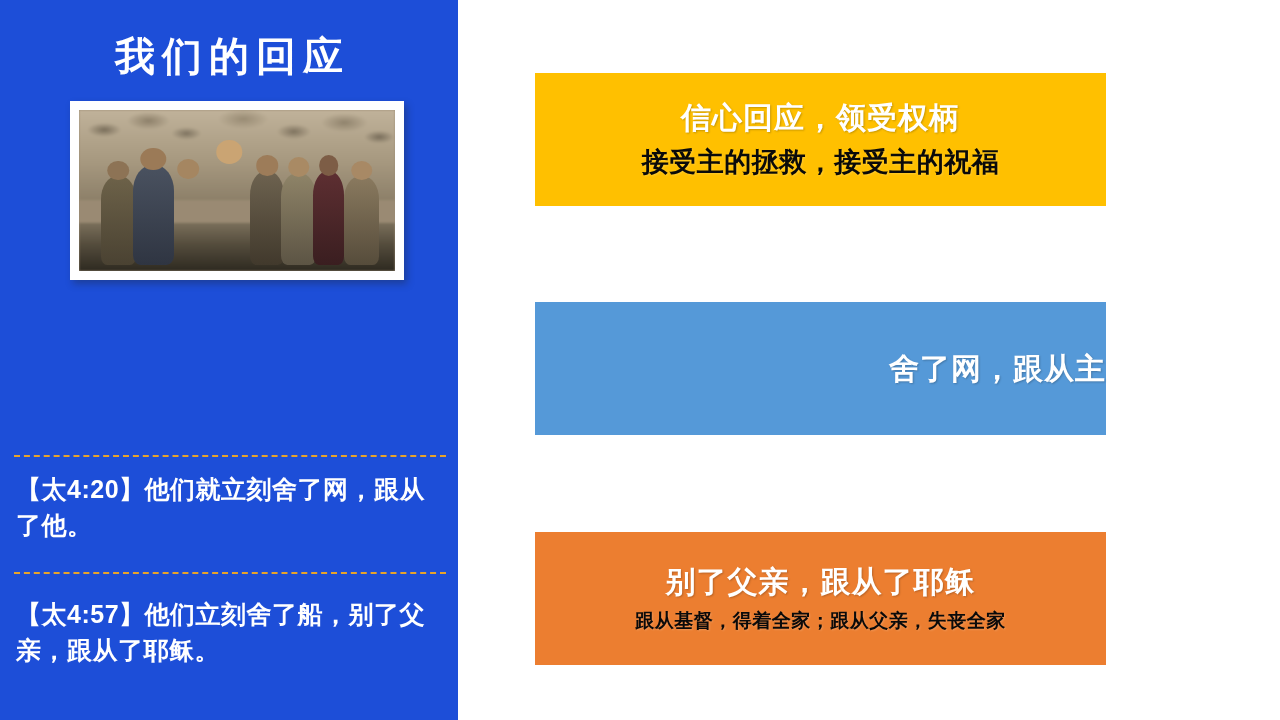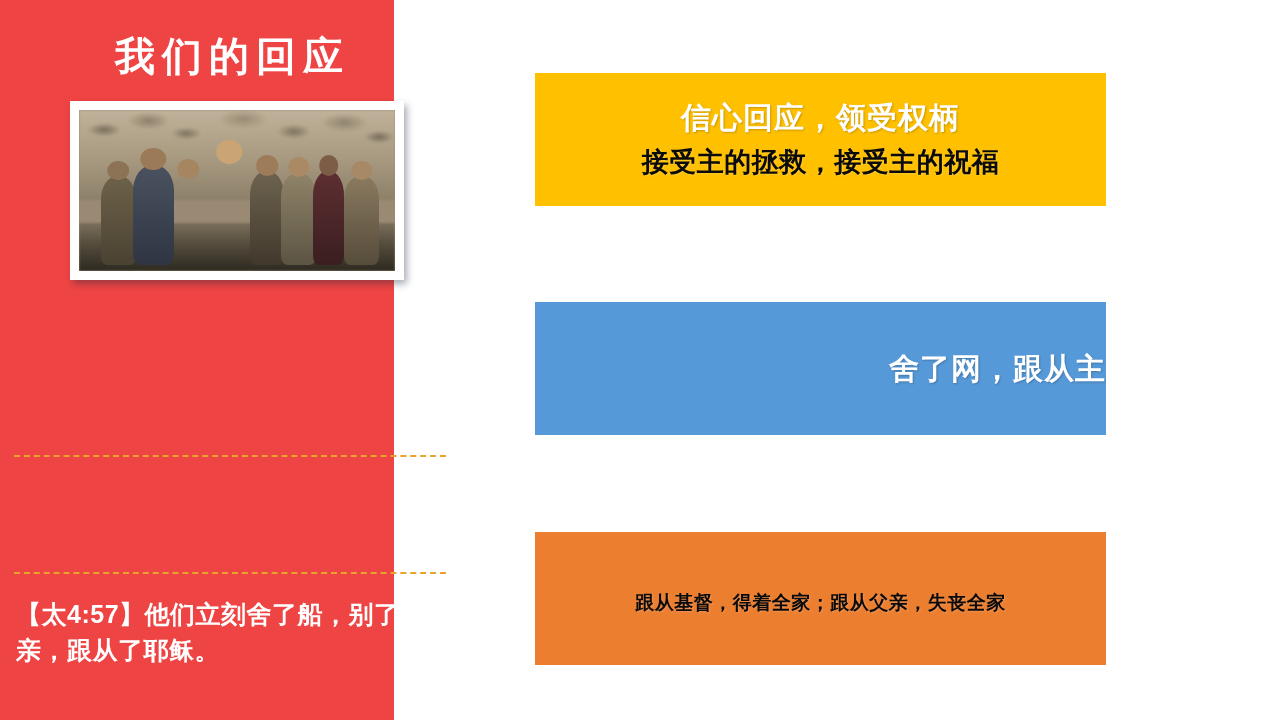--- a/index.html
+++ b/index.html
@@ -20,23 +20,23 @@
     left: 0; top: 0;
     width: 1280px;
     height: 720px;
     background: #ffffff;
   }
 
   
   #left-panel {
     position: absolute;
     left: 0; top: 0;
-    width: 394px;
+    width: 458px;
     height: 720px;
-    background: #ef4444;
+    background: #1d4ed8;
   }
 
   #slide-title {
     position: absolute;
     left: 0; top: 33px;
     width: 458px;
     text-align: center;
     font-size: 40px;
     font-weight: bold;
     color: #ffffff;
@@ -210,35 +210,37 @@
           </div>
         <div class="fig" style="left:84%;width:11%;height:55%;background:linear-gradient(180deg,#8a7a5f,#564c3b);">
             <span class="head" style="background:#a88965;"></span>
           </div>
       </div>
     </div>
 
 
     <div class="divider" id="divider-1"></div>
 
+    <div class="scripture" id="scripture-2">【太4:20】他们就立刻舍了网，跟从了他。</div>
 
     <div class="divider" id="divider-2"></div>
 
     <div class="scripture" id="scripture-3">【太4:57】他们立刻舍了船，别了父亲，跟从了耶稣。</div>
   </div>
 
   <div id="right-panel">
 
     <div class="point-box" id="box-1">
       <div class="point-heading">信心回应，领受权柄</div>
       <div class="point-sub">接受主的拯救，接受主的祝福</div>
     </div>
 
     <div class="point-box" id="box-2">
       <div class="point-heading">舍了网，跟从主</div>
     </div>
 
     <div class="point-box" id="box-3">
+      <div class="point-heading">别了父亲，跟从了耶稣</div>
       <div class="point-sub">跟从基督，得着全家；跟从父亲，失丧全家</div>
     </div>
   </div>
 
 </div>
 
 </body></html>

